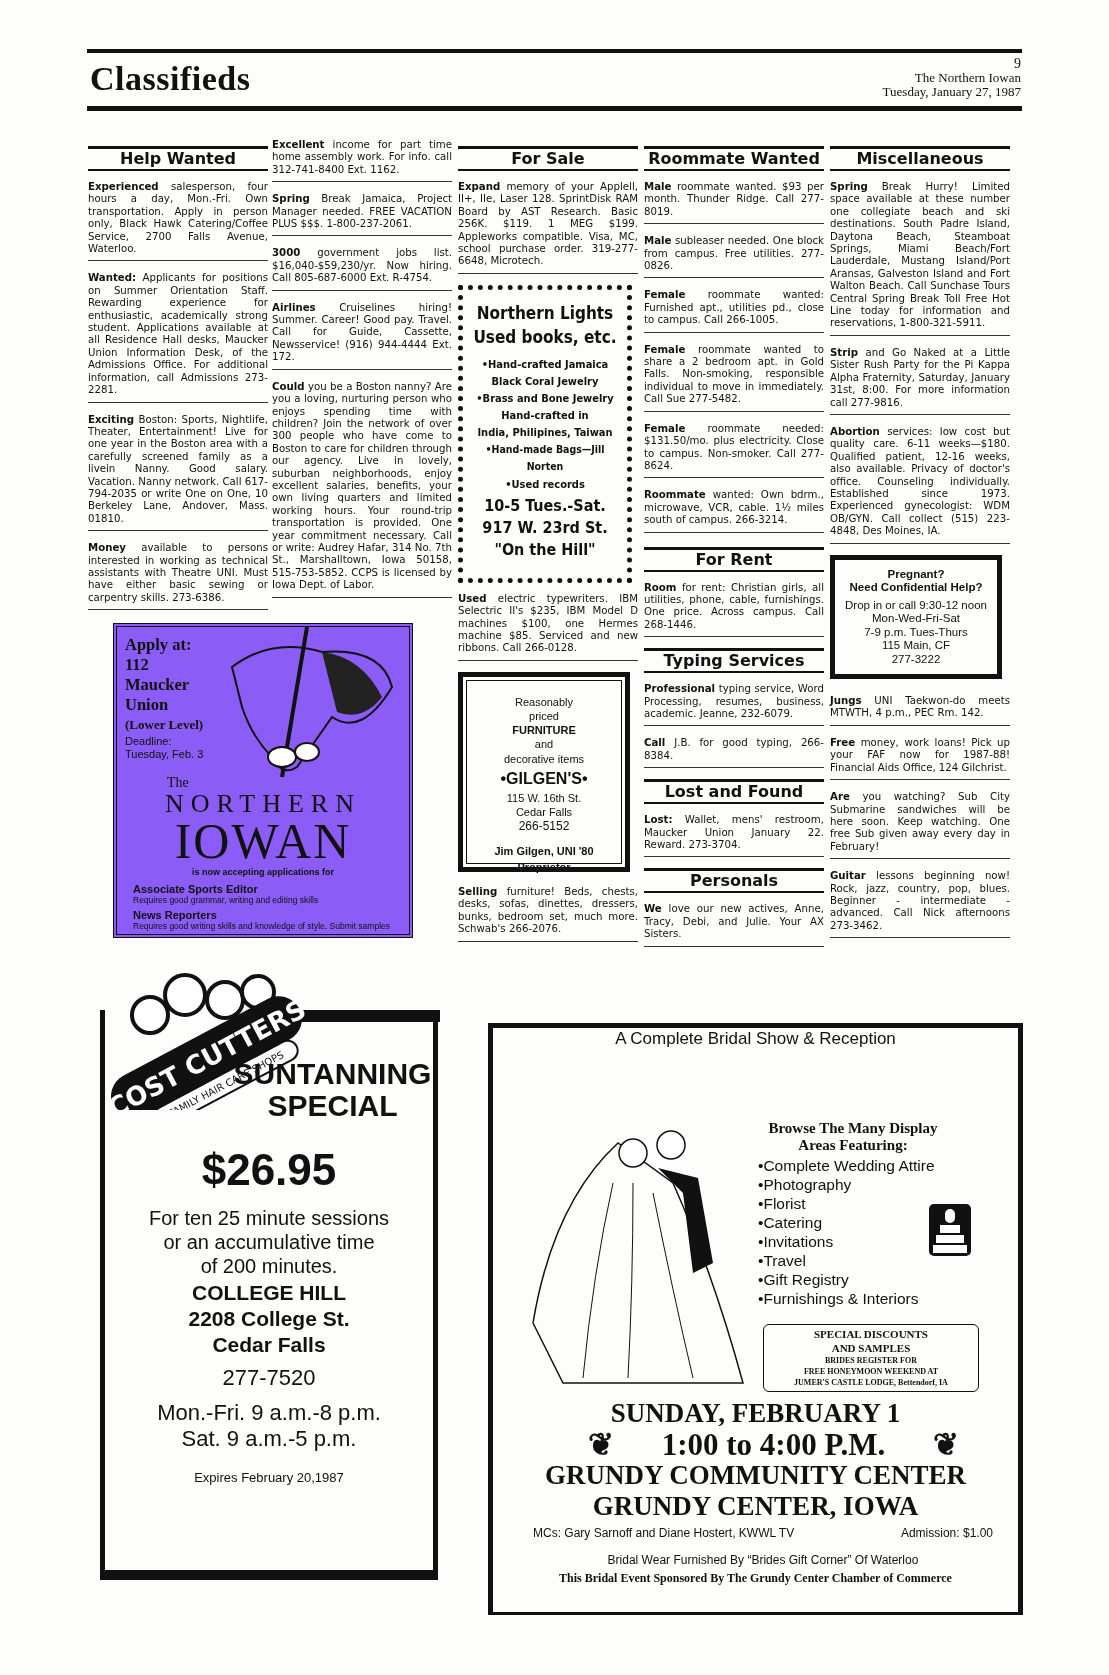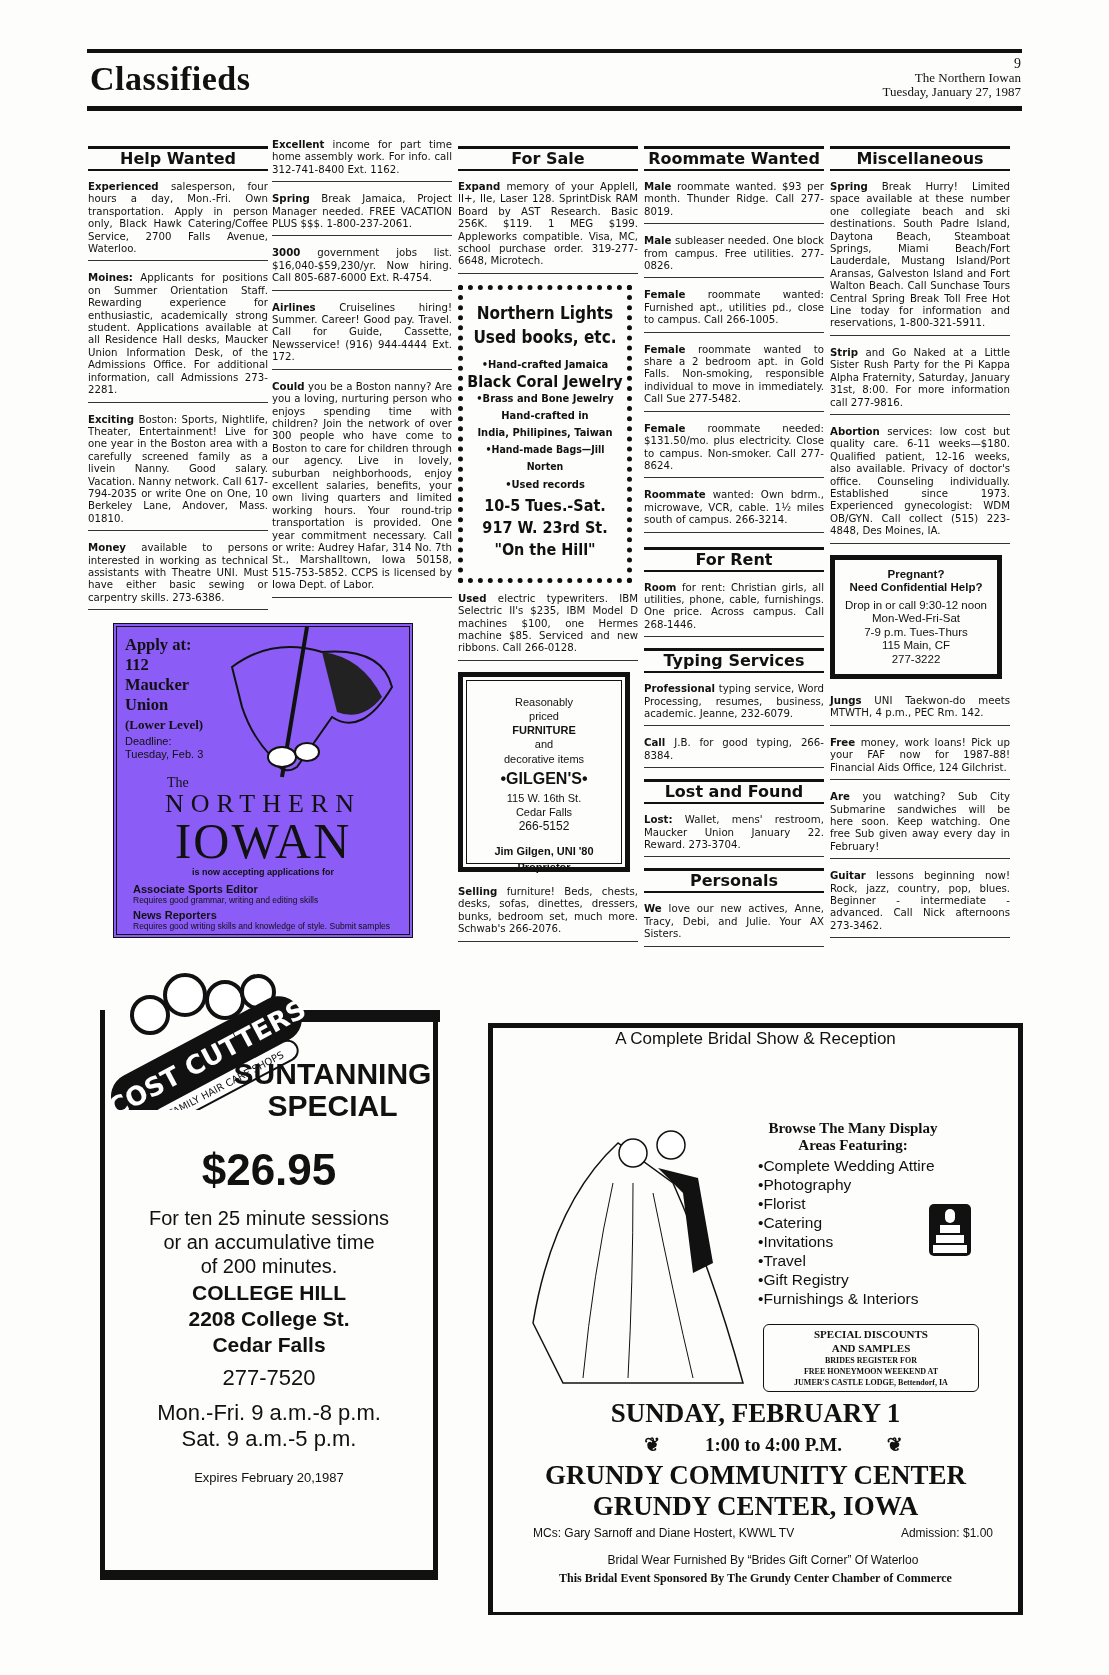--- a/index.html
+++ b/index.html
@@ -31,21 +31,21 @@
   <div class="pg">9</div>
   <div>The Northern Iowan</div>
   <div>Tuesday, January 27, 1987</div>
 </div>
 <div class="abs rule-bot"></div>
 
 <div class="col" style="left:88px;">
   <div class="sect">Help Wanted</div>
   <div id="c1">
       <div class="ad"><b>Experienced</b><span> salesperson, four hours a day, Mon.-Fri. Own transportation. Apply in person only, Black Hawk Catering/Coffee Service, 2700 Falls Avenue, Waterloo.</span></div>
-      <div class="ad"><b>Moines:</b><span> Applicants for positions on Summer Orientation Staff. Rewarding experience for enthusiastic, academically strong student. Applications available at all Residence Hall desks, Maucker Union Information Desk, of the Admissions Office. For additional information, call Admissions 273-2281.</span></div>
+      <div class="ad"><b>Wanted:</b><span> Applicants for positions on Summer Orientation Staff. Rewarding experience for enthusiastic, academically strong student. Applications available at all Residence Hall desks, Maucker Union Information Desk, of the Admissions Office. For additional information, call Admissions 273-2281.</span></div>
       <div class="ad"><b>Exciting</b><span> Boston: Sports, Nightlife, Theater, Entertainment! Live for one year in the Boston area with a carefully screened family as a livein Nanny. Good salary. Vacation. Nanny network. Call 617-794-2035 or write One on One, 10 Berkeley Lane, Andover, Mass. 01810.</span></div>
       <div class="ad"><b>Money</b><span> available to persons interested in working as technical assistants with Theatre UNI. Must have either basic sewing or carpentry skills. 273-6386.</span></div>
     </div>
 </div>
 
 <div class="col" style="left:272px; top:139px;">
   <div id="c2">
       <div class="ad"><b>Excellent</b><span> income for part time home assembly work. For info. call 312-741-8400 Ext. 1162.</span></div>
       <div class="ad"><b>Spring</b><span> Break Jamaica, Project Manager needed. FREE VACATION PLUS $$$. 1-800-237-2061.</span></div>
       <div class="ad"><b>3000</b><span> government jobs list. $16,040-$59,230/yr. Now hiring. Call 805-687-6000 Ext. R-4754.</span></div>
@@ -57,21 +57,21 @@
 <div class="col" style="left:458px;">
   <div class="sect">For Sale</div>
   <div id="c3a">
       <div class="ad"><b>Expand</b><span> memory of your Applell, II+, IIe, Laser 128. SprintDisk RAM Board by AST Research. Basic 256K. $119. 1 MEG $199. Appleworks compatible. Visa, MC, school purchase order. 319-277-6648, Microtech.</span></div>
     </div>
   <div class="dots" style="width:174px; height:298px; margin:2px 0 10px; padding:12px 4px;">
     <div id="nl" class="nl">
         <div style="font-size: 17px; line-height: 22px;">Northern Lights</div>
         <div style="font-size: 17px; line-height: 26px; margin-bottom: 6px;">Used books, etc.</div>
         <div style="font-size: 11px; line-height: 17px;">•Hand-crafted Jamaica</div>
-        <div style="font-size: 16px; line-height: 17px;">Black Coral Jewelry</div>
+        <div style="font-size: 11px; line-height: 17px;">Black Coral Jewelry</div>
         <div style="font-size: 11px; line-height: 17px;">•Brass and Bone Jewelry</div>
         <div style="font-size: 11px; line-height: 17px;">Hand-crafted in</div>
         <div style="font-size: 11px; line-height: 17px;">India, Philipines, Taiwan</div>
         <div style="font-size: 10.5px; line-height: 17px;">•Hand-made Bags—Jill Norten</div>
         <div style="font-size: 11px; line-height: 20px;">•Used records</div>
         <div style="font-size: 16px; line-height: 22px;">10-5 Tues.-Sat.</div>
         <div style="font-size: 16px; line-height: 22px;">917 W. 23rd St.</div>
         <div style="font-size: 16px; line-height: 22px;">"On the Hill"</div>
       </div>
   </div>
@@ -259,21 +259,21 @@
     <div id="br-disc">
         <div style="font-size: 11px; line-height: 13px;">SPECIAL DISCOUNTS</div>
         <div style="font-size: 11px; line-height: 14px;">AND SAMPLES</div>
         <div style="font-size: 8px; line-height: 11px;">BRIDES REGISTER FOR</div>
         <div style="font-size: 8px; line-height: 11px;">FREE HONEYMOON WEEKEND AT</div>
         <div style="font-size: 8px; line-height: 11px;">JUMER'S CASTLE LODGE, Bettendorf, IA</div>
       </div>
   </div>
   <div class="abs serif center" style="left:0; top:370px; width:525px; font-weight:bold;">
     <div style="font-size:27px; line-height:31px;">SUNDAY, FEBRUARY 1</div>
-    <div style="font-size:19px; line-height:31px;margin-left:36px;">
+    <div style="font-size:31px; line-height:31px;margin-left:36px;">
       <span>❦</span>
       <span style="margin:0 40px;">1:00 to 4:00 P.M.</span>
       <span>❦</span>
     </div>
     <div style="font-size:27px; line-height:31px;">GRUNDY COMMUNITY CENTER</div>
     <div style="font-size:27px; line-height:31px;">GRUNDY CENTER, IOWA</div>
   </div>
   <div class="abs sans" style="left:40px; top:498px; width:460px; font-size:12px; display:flex; justify-content:space-between;">
     <span>MCs: Gary Sarnoff and Diane Hostert, KWWL TV</span>
     <span>Admission: $1.00</span>

